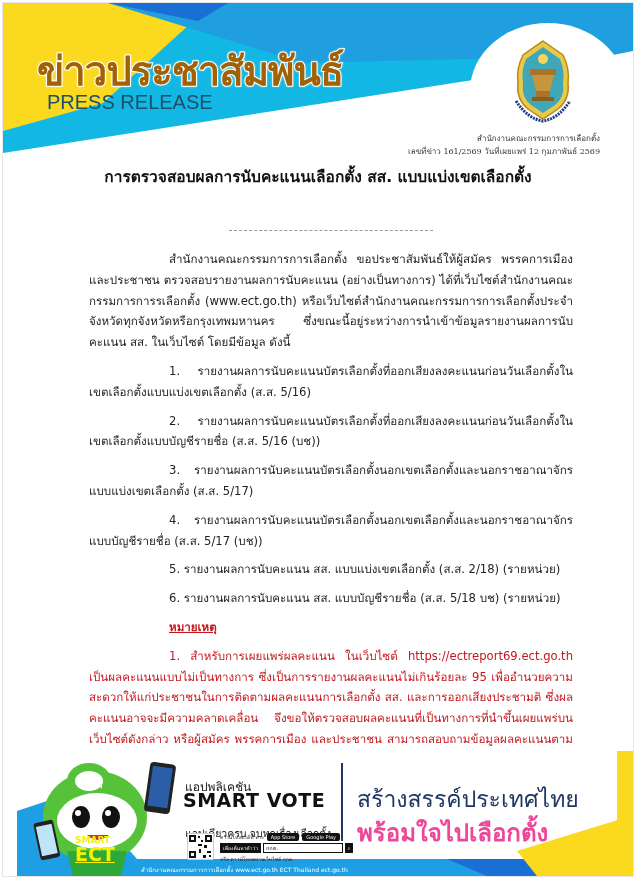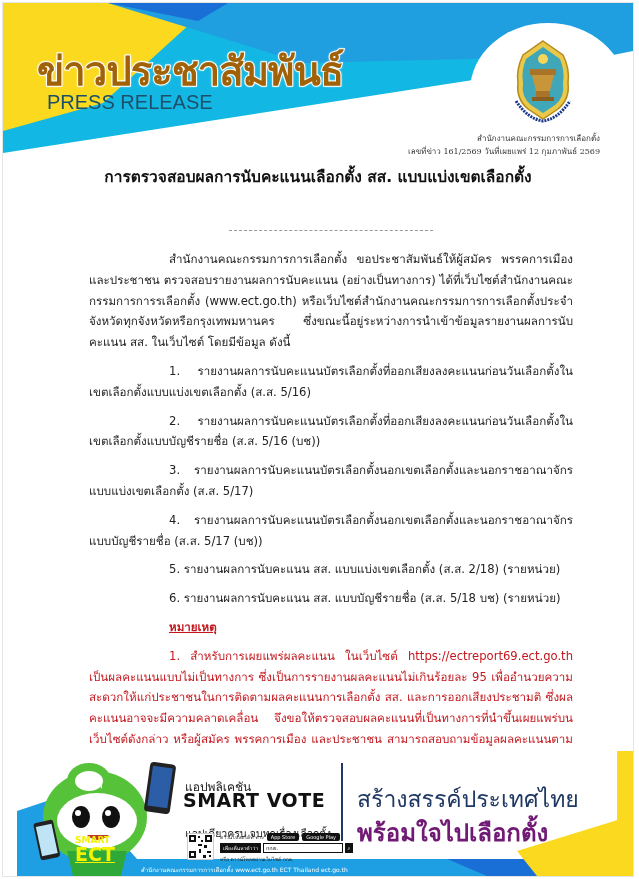--- a/index.html
+++ b/index.html
@@ -72,21 +72,21 @@
   .qr { position: absolute; left: 170px; top: 82px; width: 27px; height: 27px; }
   .store-row { position: absolute; left: 203px; top: 82px; font-size: 5px; color:#222; display:flex; gap:3px; align-items:center; }
   .store-badge { background:#111; color:#fff; font-size:5px; padding:1px 4px; border-radius:2px; }
   .search-row { position: absolute; left: 203px; top: 92px; display:flex; align-items:center; gap:2px; }
   .search-label { background:#111; color:#fff; font-size:5px; padding:1px 3px; }
   .search-box { background:#fff; border:1px solid #111; font-size:5.5px; width:76px; height:8px; line-height:8px; padding-left:2px; color:#111; }
   .search-btn { background:#111; color:#fff; font-size:5.5px; width:8px; height:10px; line-height:10px; text-align:center; }
   .web-line { position: absolute; left: 203px; top: 104px; font-size: 5px; color:#222; }
   .vbar { position: absolute; left: 324px; top: 12px; width: 2px; height: 78px; background: #1f3864; }
   .slogan1 { position: absolute; left: 340px; top: 30px; font-size: 23px; color: #1f3864; }
-  .slogan2 { position: absolute; left: 340px; top: 62px; font-size: 24px; font-weight: bold; color: #701a75; }
+  .slogan2 { position: absolute; left: 340px; top: 62px; font-size: 24px; font-weight: bold; color: #ec4899; }
   .mascot-badge { position: absolute; left: 58px; top: 82px; color:#f5f200; font-weight:bold; line-height:14px; }
   .mascot-badge .s1 { font-size: 9px; display:block; }
   .mascot-badge .s2 { font-size: 19px; display:block;text-decoration:underline; }
   .mascot-head-label { position:absolute; left:67px; top:26px; font-size:10px; color:#fff; font-weight:bold; }
   .bottom-strip-text { position:absolute; left:124px; top:114px; font-size:6px; color:#fff; white-space:nowrap; }
 </style>
 </head>
 <body>
 
 <div class="page">

